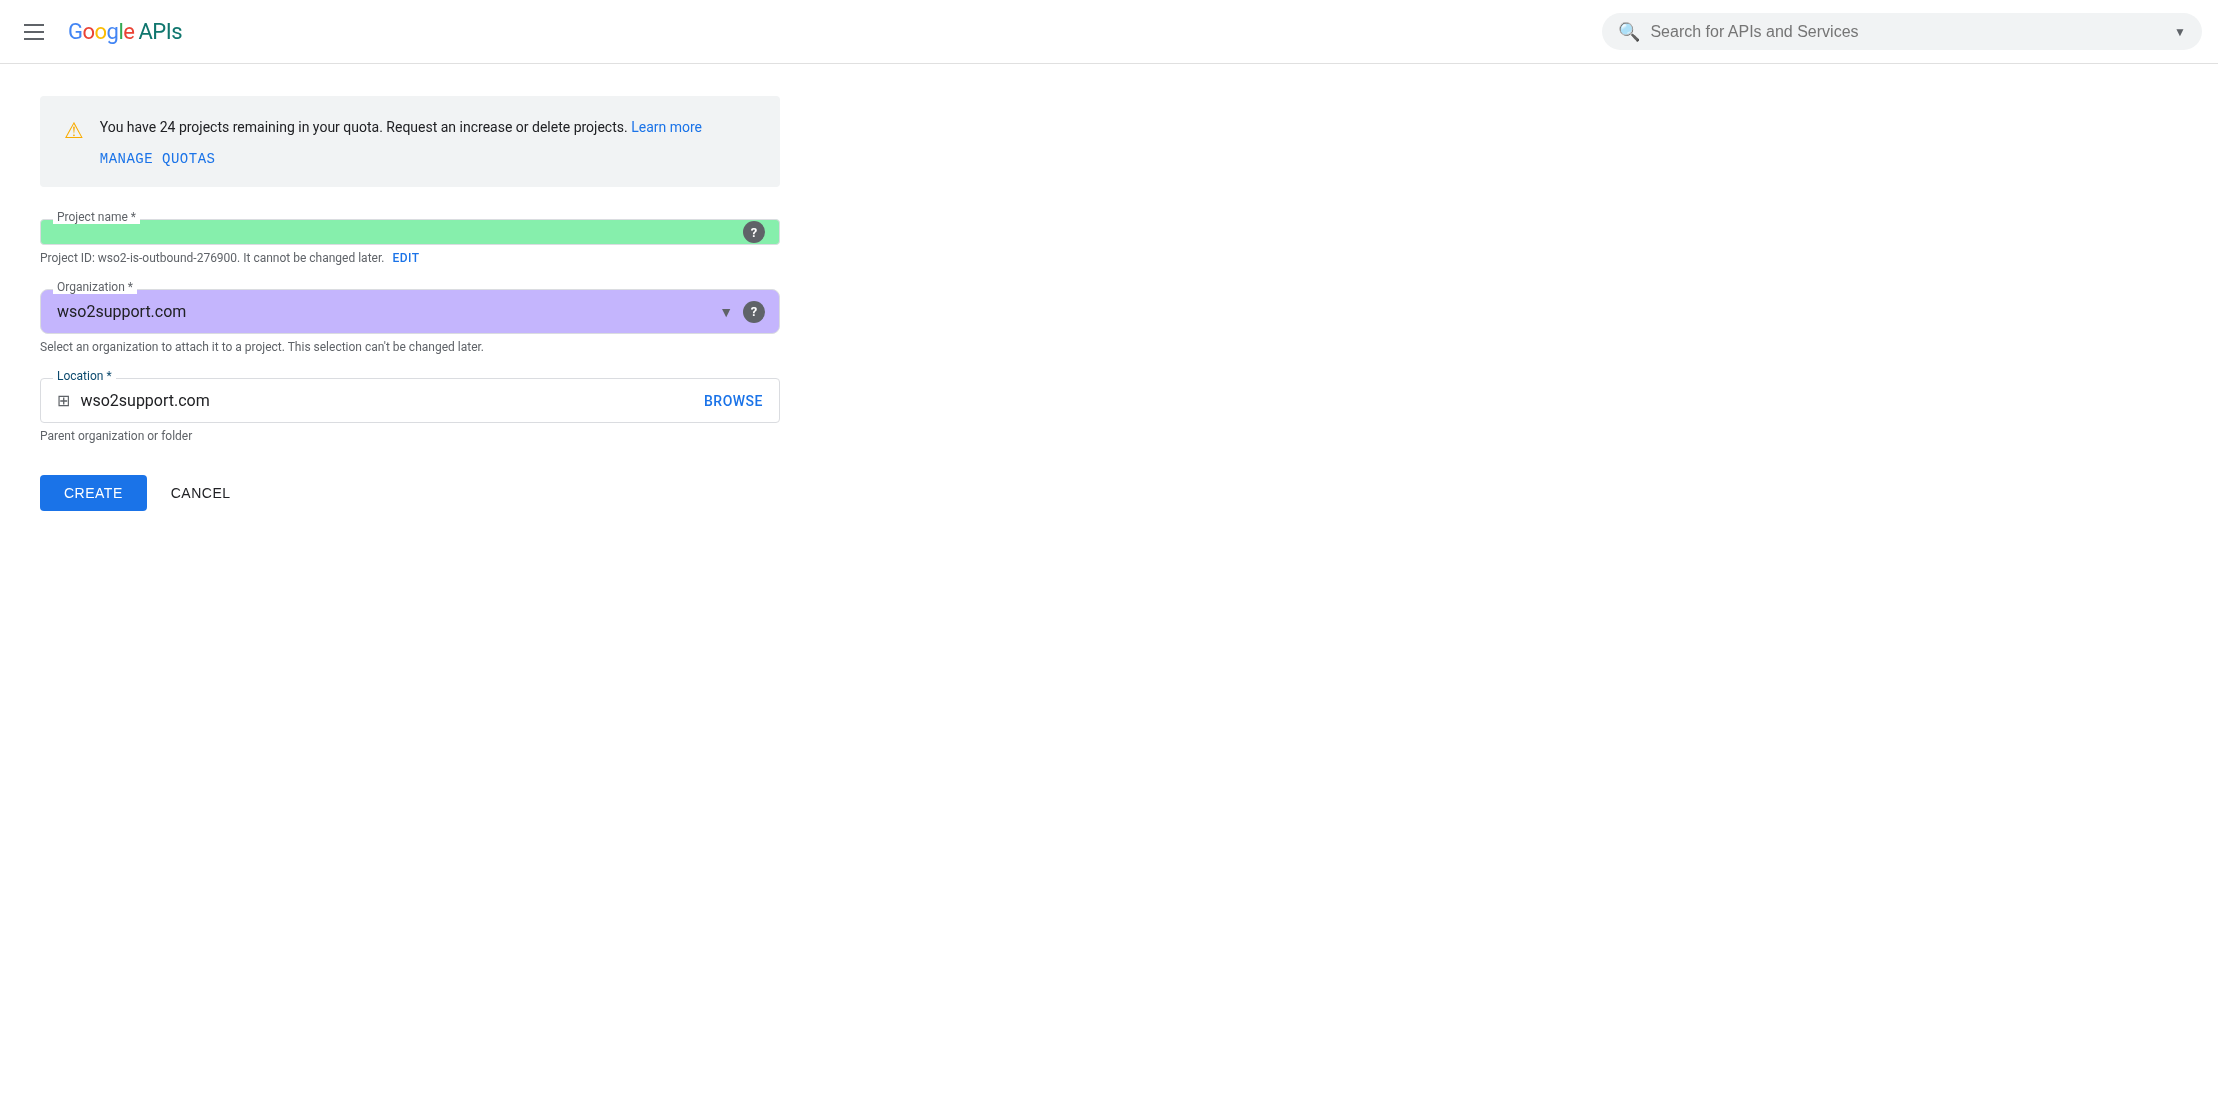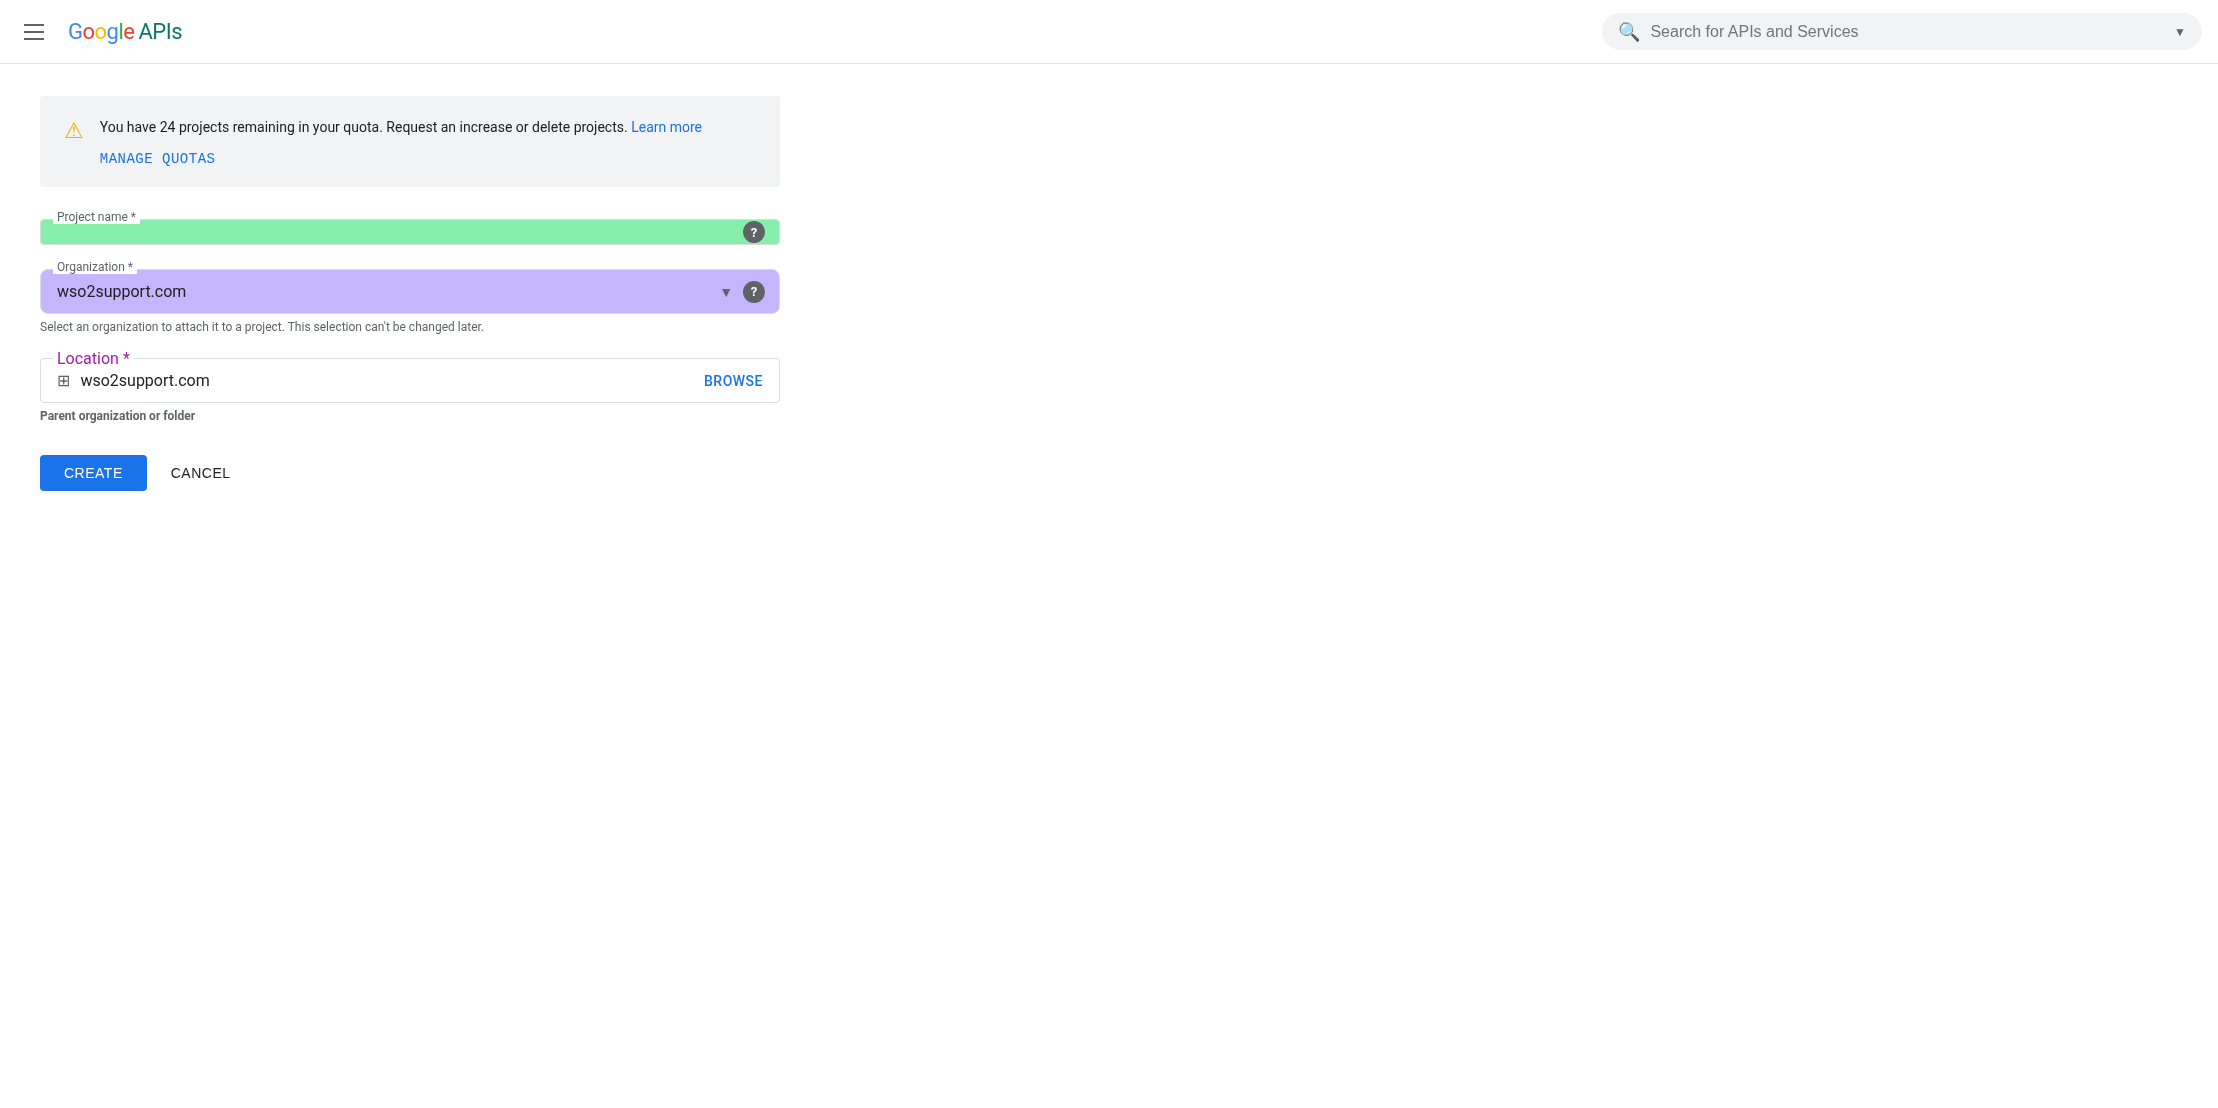--- a/index.html
+++ b/index.html
@@ -265,22 +265,22 @@
       display: flex;
       align-items: center;
       gap: 10px;
     }
     .location-field-label {
       position: absolute;
       top: -10px;
       left: 12px;
       background: #fff;
       padding: 0 4px;
-      font-size: 16px;
-      color: #a21caf;
+      font-size: 12px;
+      color: #0c4a6e;
     }
     .location-grid-icon {
       font-size: 16px;
       color: #5f6368;
     }
     .location-value {
       font-size: 16px;
       color: #202124;
     }
     .browse-link {
@@ -292,21 +292,20 @@
       font-weight: 500;
       font-size: 14px;
       letter-spacing: 0.5px;
       cursor: pointer;
       text-decoration: none;
     }
     .location-hint {
       font-size: 12px;
       color: #5f6368;
       margin-top: 6px;
-      font-weight: bold;
     }
 
     
     .button-row {
       display: flex;
       align-items: center;
       gap: 0;
       margin-top: 32px;
     }
     .btn-create {
@@ -374,20 +373,24 @@
     </div>
   </div>
 
   <div class="form-section">
 
     <div class="field-group">
       <div class="field-wrapper">
         <span class="field-label">Project name *</span>
         <div class="field-help-icon">?</div>
       </div>
+      <div class="project-id-row">
+        <span>Project ID: wso2-is-outbound-276900. It cannot be changed later.</span>
+        <a href="#" class="edit-link">EDIT</a>
+      </div>
     </div>
 
     <div class="field-group">
       <div class="org-field-wrapper">
         <span class="org-field-label">Organization *</span>
         <span class="org-field-value">wso2support.com</span>
         <span class="org-dropdown-arrow">▼</span>
         <div class="org-help-icon">?</div>
       </div>
       <p class="org-hint">Select an organization to attach it to a project. This selection can't be changed later.</p>

